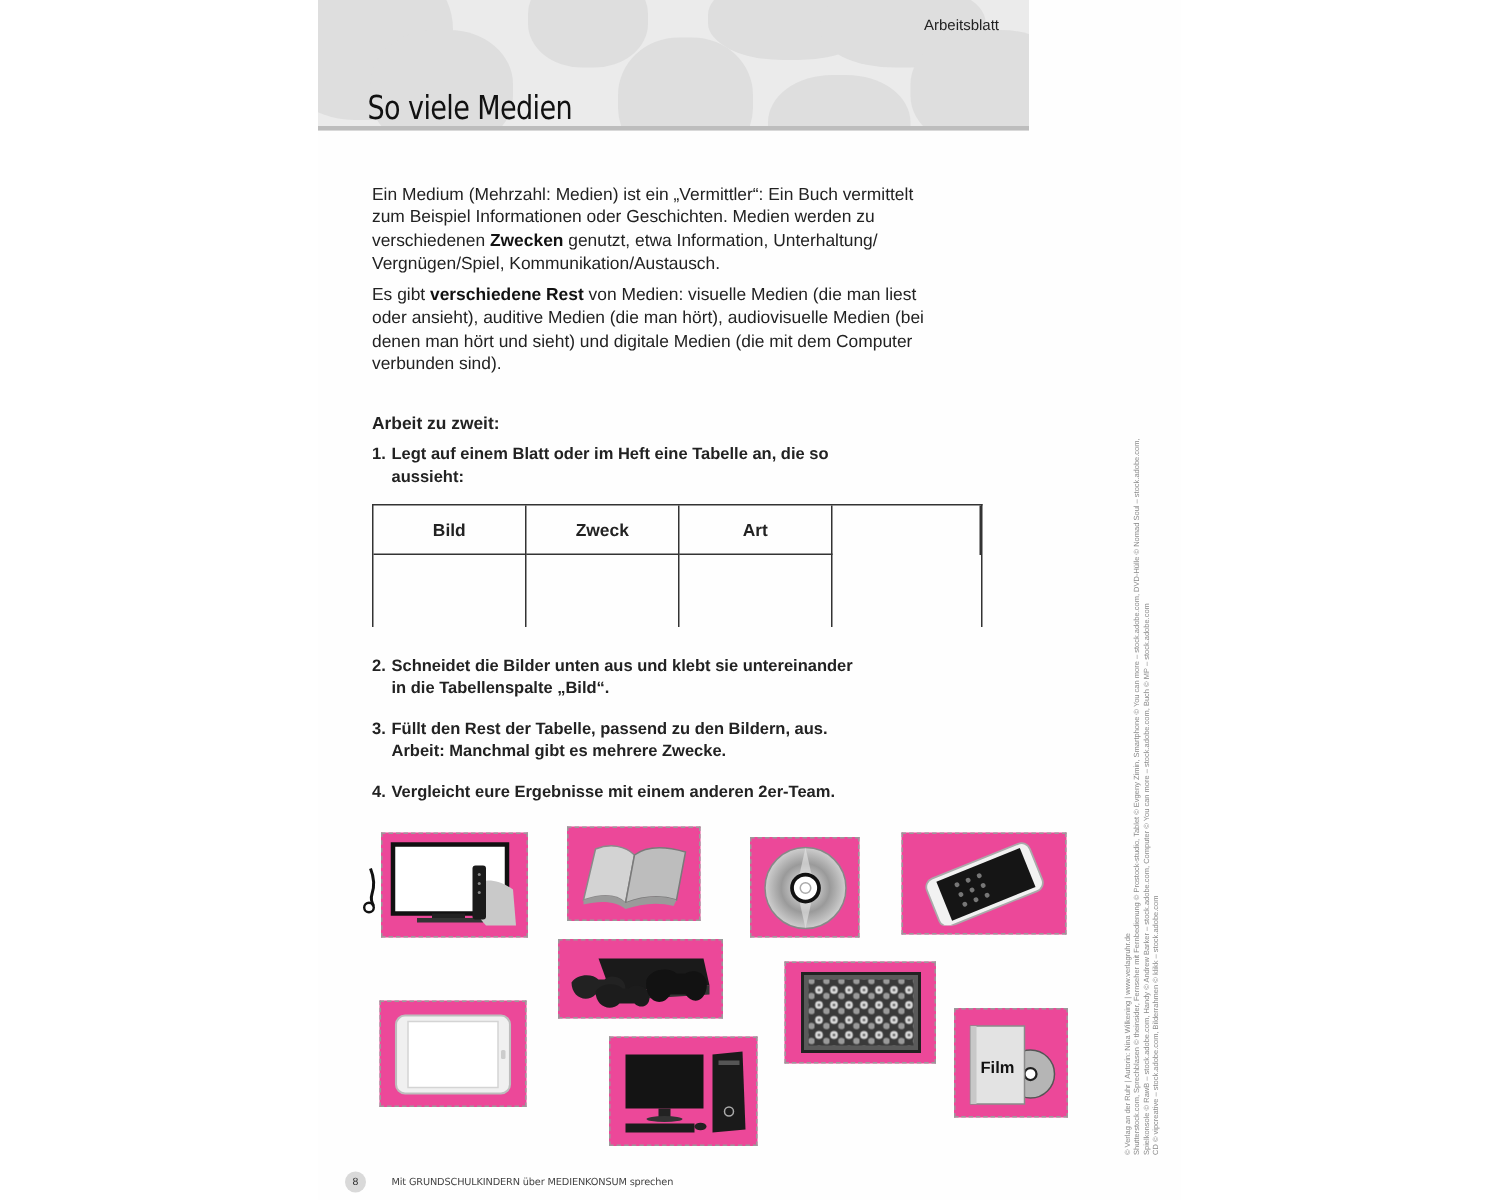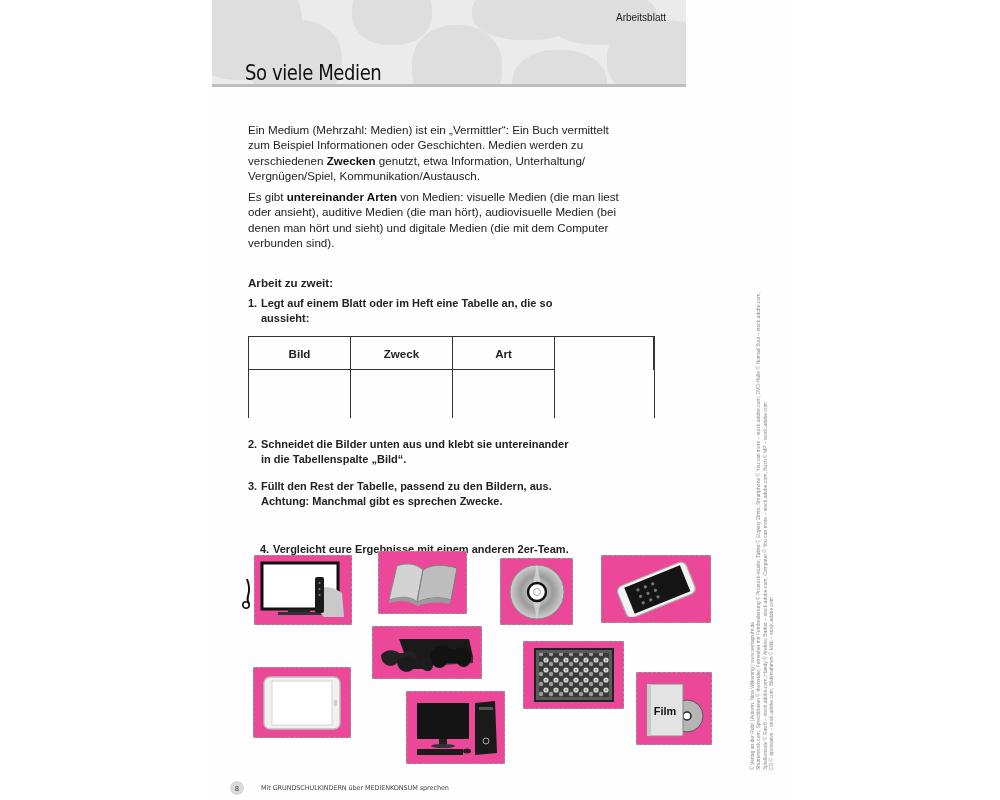--- a/index.html
+++ b/index.html
@@ -18,21 +18,21 @@
   .intro1 { top: 122px; }
   .intro2 { top: 189px; }
 
   .subhead { position: absolute; left: 36px; top: 276px; font-size: 11.6px; font-weight: bold; color: #222; }
   .task { position: absolute; left: 36px; font-size: 11px; font-weight: bold; line-height: 15.3px; color: #222; width: 400px; }
   .task .num { display: inline-block; width: 13px; }
   .task .cont { padding-left: 13px; display: block; }
   .t1 { top: 296px; }
   .t2 { top: 437px; }
   .t3 { top: 479px; }
-  .t4 { top: 542px; margin-left: 12px; }
+  .t4 { top: 521px; }
 
   .table { position: absolute; left: 36px; top: 336px; width: 407px; height: 82px; border-top: 1.5px solid #333; border-left: 1.5px solid #333; border-right: 1.5px solid #333; display: grid; grid-template-columns: 102px 102px 102px 1fr; grid-template-rows: 33px 1fr; }
   .table .th { border-right: 1.5px solid #333; border-bottom: 1.5px solid #333; font-size: 11.6px; font-weight: bold; display: flex; align-items: center; justify-content: center; color: #222; }
   .table .th:nth-child(4) { border-right: none; }
   .table .td { border-right: 1.5px solid #333; }
   .table .td:nth-child(8) { border-right: none; }
 
   .cutout { position: absolute; border: 1.5px dashed #9a9a9a; background: #ec4899; display: flex; align-items: center; justify-content: center; }
   .cutout svg { display: block; }
 
@@ -59,21 +59,21 @@
     <div class="bubble" style="left:335px;top:-10px;width:110px;height:55px;"></div>
     <div class="bubble" style="left:395px;top:20px;width:110px;height:80px;"></div>
     <div class="bubble" style="left:475px;top:-25px;width:80px;height:60px;"></div>
     <div class="bubble" style="left:520px;top:25px;width:90px;height:75px;"></div>
     <div class="header-label">Arbeitsblatt</div>
     <h1 class="page-title">So viele Medien</h1>
   </div>
 
   <p class="para intro1"><span>Ein Medium (Mehrzahl: Medien) ist ein „Vermittler“: Ein Buch vermittelt zum Beispiel Informationen oder Geschichten. Medien werden zu verschiedenen </span><b>Zwecken</b><span> genutzt, etwa Information, Unterhaltung/ Vergnügen/Spiel, Kommunikation/Austausch.</span></p>
 
-  <p class="para intro2"><span>Es gibt </span><b>untereinander Arten</b><span> von Medien: visuelle Medien (die man liest oder ansieht), auditive Medien (die man hört), audiovisuelle Medien (bei denen man hört und sieht) und digitale Medien (die mit dem Computer verbunden sind).</span></p>
+  <p class="para intro2"><span>Es gibt </span><b>verschiedene Rest</b><span> von Medien: visuelle Medien (die man liest oder ansieht), auditive Medien (die man hört), audiovisuelle Medien (bei denen man hört und sieht) und digitale Medien (die mit dem Computer verbunden sind).</span></p>
 
   <div class="subhead">Arbeit zu zweit:</div>
 
   <div class="task t1">
     <span class="num">1.</span><span>Legt auf einem Blatt oder im Heft eine Tabelle an, die so</span>
     <span class="cont">aussieht:</span>
   </div>
 
   <div class="table">
     <div class="th">Bild</div>
@@ -84,21 +84,21 @@
     <div class="td"></div>
     <div class="td"></div>
   </div>
 
   <div class="task t2">
     <span class="num">2.</span><span>Schneidet die Bilder unten aus und klebt sie untereinander</span>
     <span class="cont">in die Tabellenspalte „Bild“.</span>
   </div>
   <div class="task t3">
     <span class="num">3.</span><span>Füllt den Rest der Tabelle, passend zu den Bildern, aus.</span>
-    <span class="cont">Achtung: Manchmal gibt es sprechen Zwecke.</span>
+    <span class="cont">Arbeit: Manchmal gibt es mehrere Zwecke.</span>
   </div>
   <div class="task t4">
     <span class="num">4.</span><span>Vergleicht eure Ergebnisse mit einem anderen 2er-Team.</span>
   </div>
 
   <svg class="scissors" viewBox="0 0 12 32">
     <path d="M6 1 C8 6, 9 12, 7 18 C6 21, 7 24, 8 26" stroke="#111" stroke-width="2" fill="none"></path>
     <circle cx="5" cy="27" r="3.2" stroke="#111" stroke-width="1.6" fill="none"></circle>
   </svg>
 

